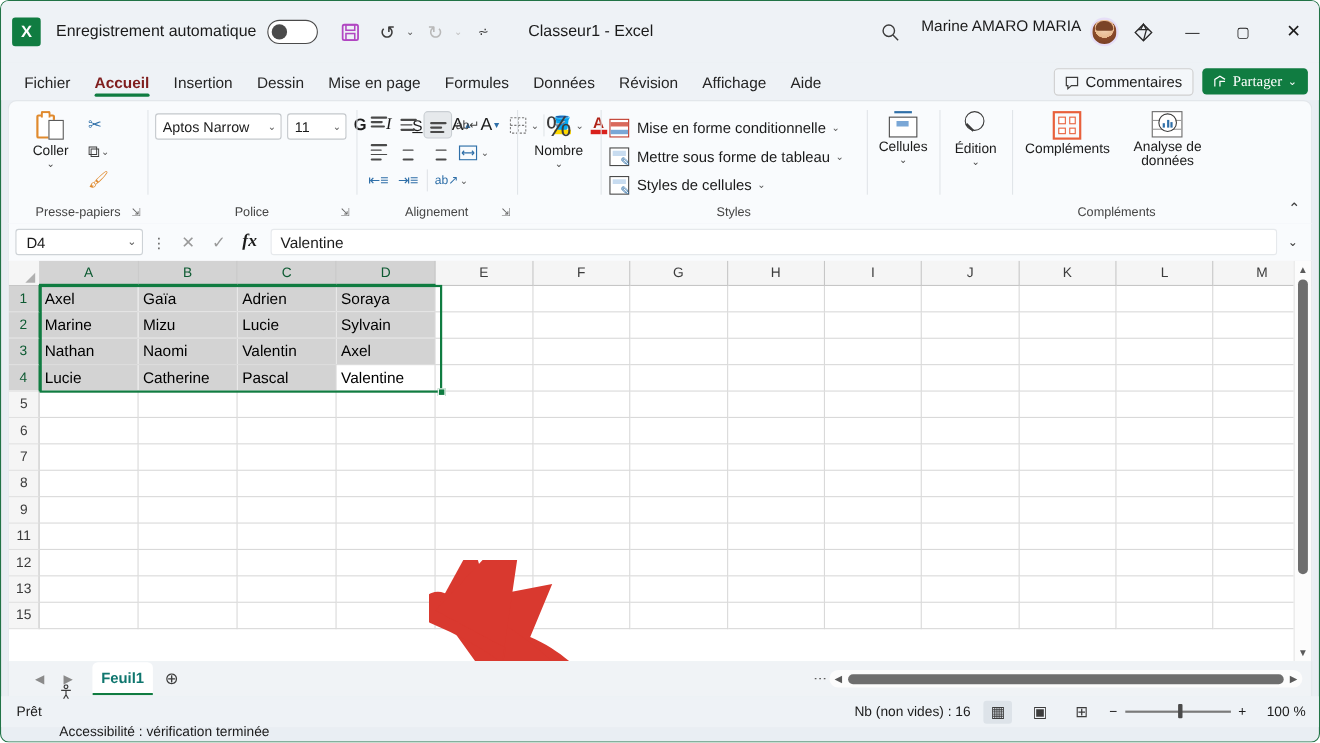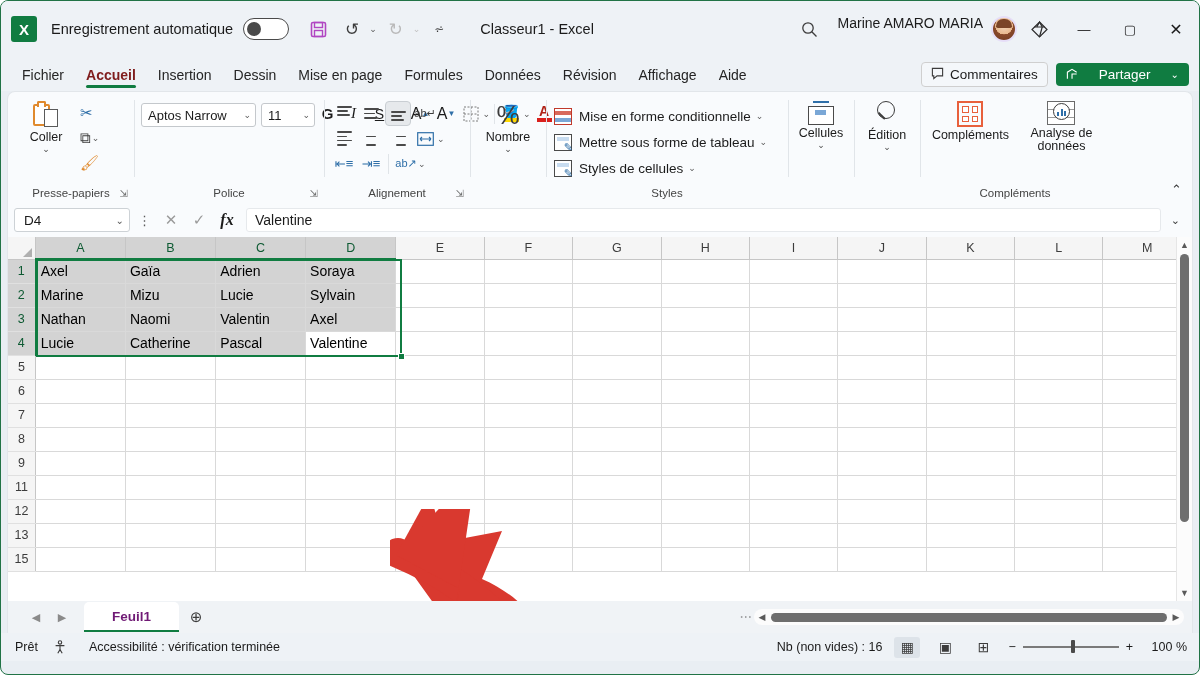--- a/index.html
+++ b/index.html
@@ -114,30 +114,31 @@
     white-space: nowrap;
     position: relative;
   }
   .tab.active { color: #7f1d1d; font-weight: 700; }
   .tab.active::after {
     content:""; position:absolute; left: 11px; right: 11px; bottom: -2px;
     height: 2.5px; background: #107c41; border-radius: 2px;
   }
   .tabs-right { margin-left: auto; display: flex; align-items: center; gap: 8px; padding-right: 10px; }
   .comments-btn {
-    display: flex; align-items: flex-start; gap: 6px;
+    display: flex; align-items: flex-end; gap: 6px;
     font-size: 13.5px; color: #1b1b1b;
     border: 1px solid #cfcfcf; border-radius: 4px;
     padding: 4px 9px; background: #f4f7fa;
   }
   .share-btn {
-    display: flex; align-items: center; gap: 20px;
+    display: flex; align-items: center; gap: 5px;
     font-size: 13.5px; color: #fff;
     background: #107c41; border-radius: 4px;
     padding: 4px 10px;
+    font-family: Liberation Serif, serif;
   }
 
   
   .ribbon {
     height: 112px;
     margin: 0 6px;
     background: #f9fbfd;
     border-radius: 8px 8px 0 0;
     border: 1px solid #e2e6ea;
     border-bottom: none;
@@ -362,23 +363,23 @@
     margin: 0 6px;
     background: #f0f3f6;
     border-left: 1px solid #e2e6ea; border-right: 1px solid #e2e6ea;
     display: flex; align-items: center;
     padding-left: 6px;
   }
   .navarrows { display: flex; gap: 2px; padding: 0 10px; }
   .navarrows span { width: 24px; height: 24px; display:flex; align-items:center; justify-content:center; color:#8a8a8a; font-size:11px; }
   .sheettab {
     height: 30px;
-    padding: 0 28px;
+    padding: 0 8px;
     display: flex; align-items: center;
-    font-size: 13.5px; color: #701a75; font-weight: bold;
+    font-size: 13.5px; color: #0f766e; font-weight: bold;
     background: #ffffff;
     border-bottom: 2.5px solid #107c41;
     border-radius: 5px 5px 0 0;
   }
   .addsheet {
     width: 34px; height: 30px; display: flex; align-items: center; justify-content: center;
     color: #3c3c3c; font-size: 15px;
   }
   .hsb { margin-left: auto; display: flex; align-items: center; padding-right: 8px; gap: 6px; }
   .hsb-dots { color:#5a5a5a; font-size:12px; line-height:5px; writing-mode: vertical-rl; letter-spacing:0; }
@@ -393,21 +394,21 @@
 
   
   .statusbar {
     height: 28px;
     display: flex; align-items: center;
     padding: 0 12px 0 14px;
     font-size: 12.5px; color: #1b1b1b;
     background: #eef2f6;
   }
   .sb-left { display: flex; align-items: center; gap: 16px; }
-  .sb-acc { display: flex; align-items: center; gap: 22px; }
+  .sb-acc { display: flex; align-items: flex-start; gap: 22px; flex-direction: column; }
   .sb-right { margin-left: auto; display: flex; align-items: center; gap: 12px; }
   .viewbtn {
     width: 26px; height: 21px;
     display: flex; align-items: center; justify-content: center;
     font-size: 14px; color: #3c3c3c; border-radius: 3px;
   }
   .viewbtn.active { background: #dde3e9; }
   .zoomctl { display: flex; align-items: center; gap: 7px; }
   .zoomtrack { width: 96px; height: 1.5px; background: #7a7a7a; position: relative; }
   .zoomtrack .knob {

